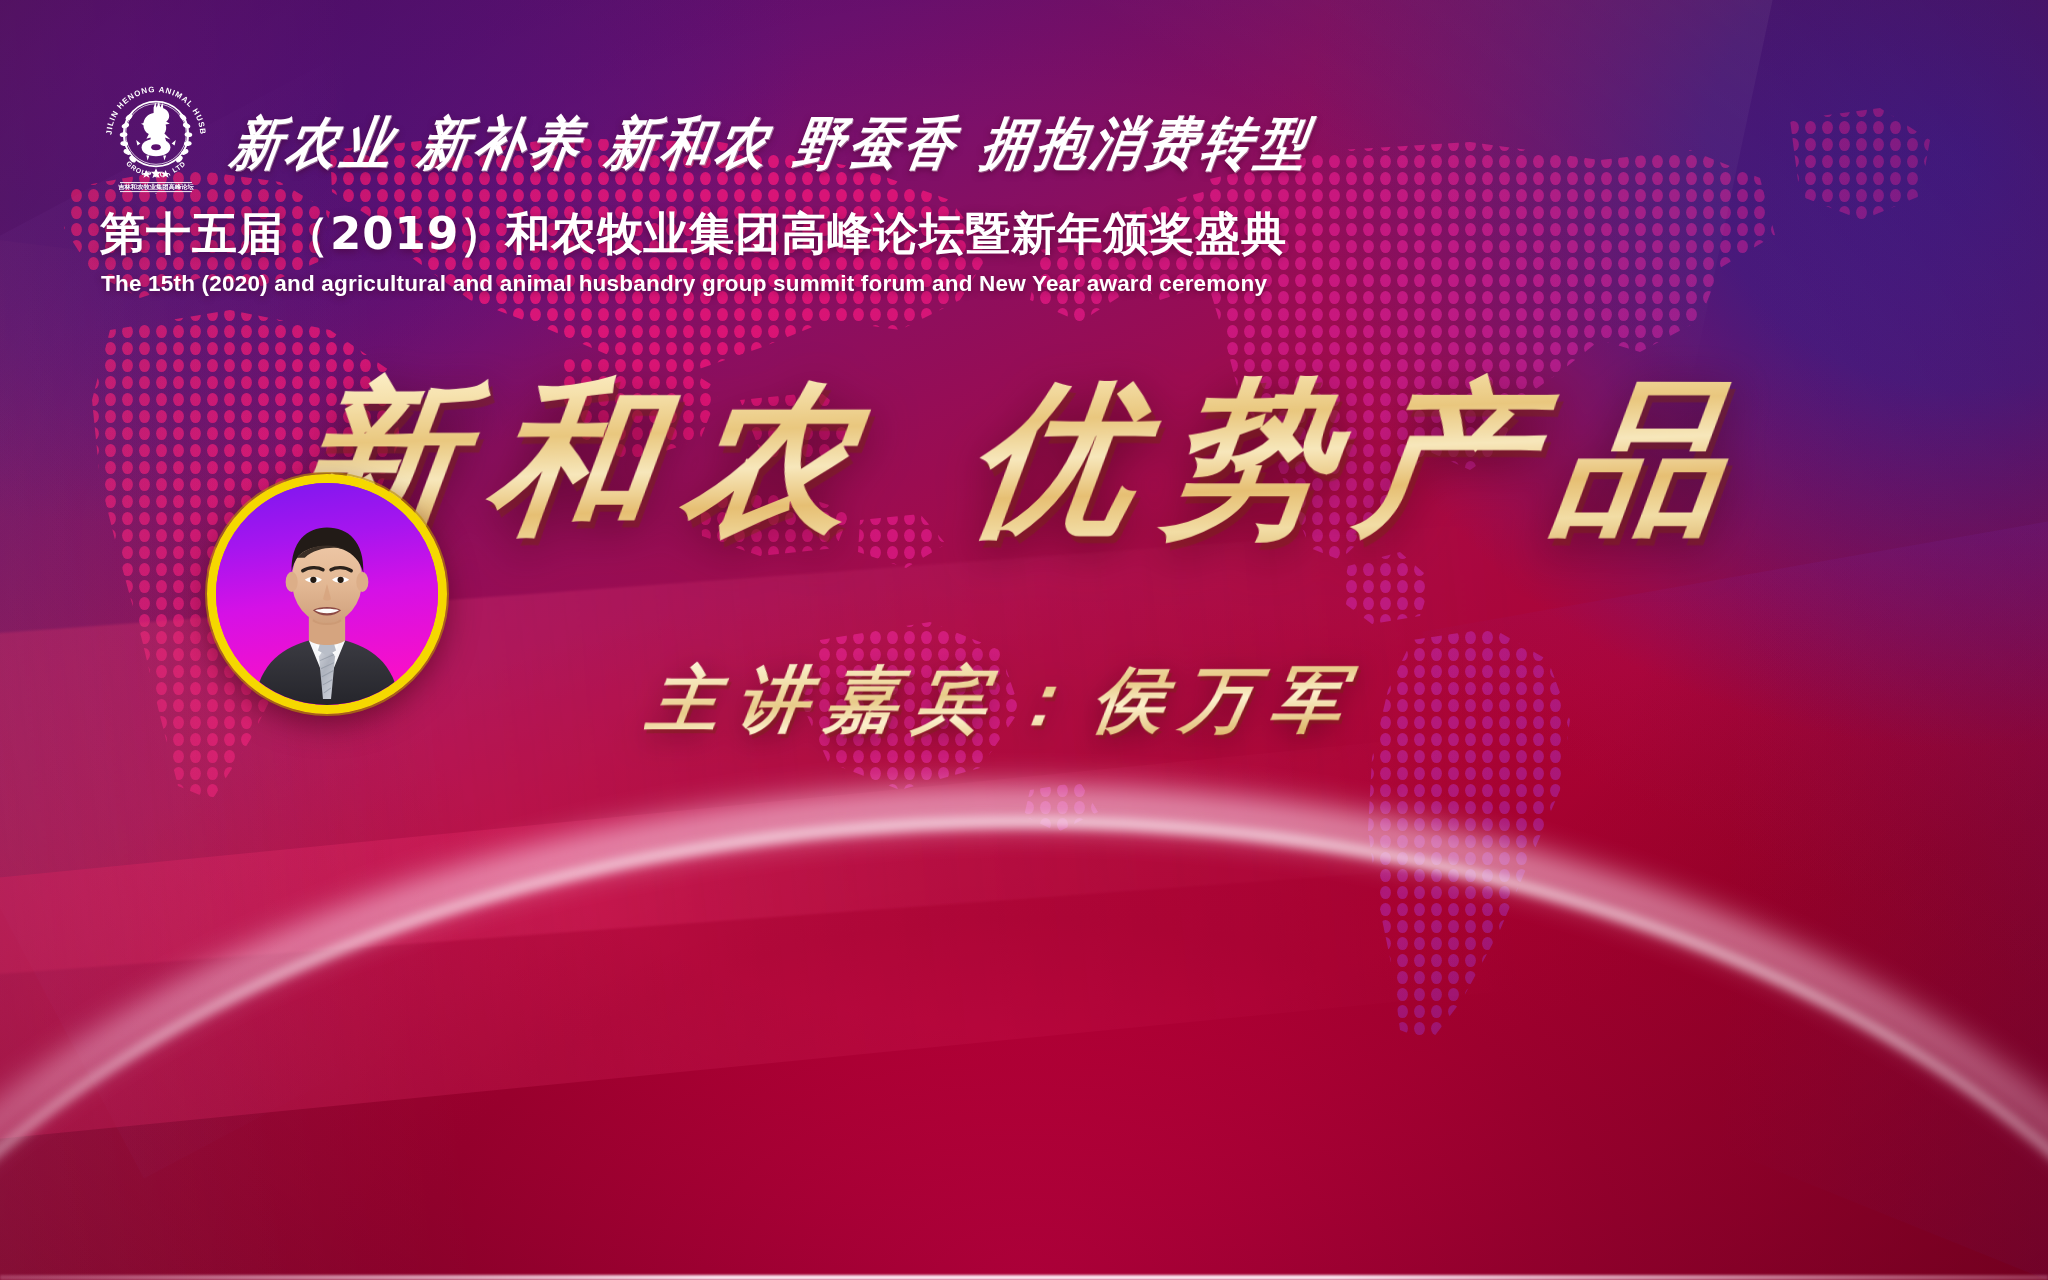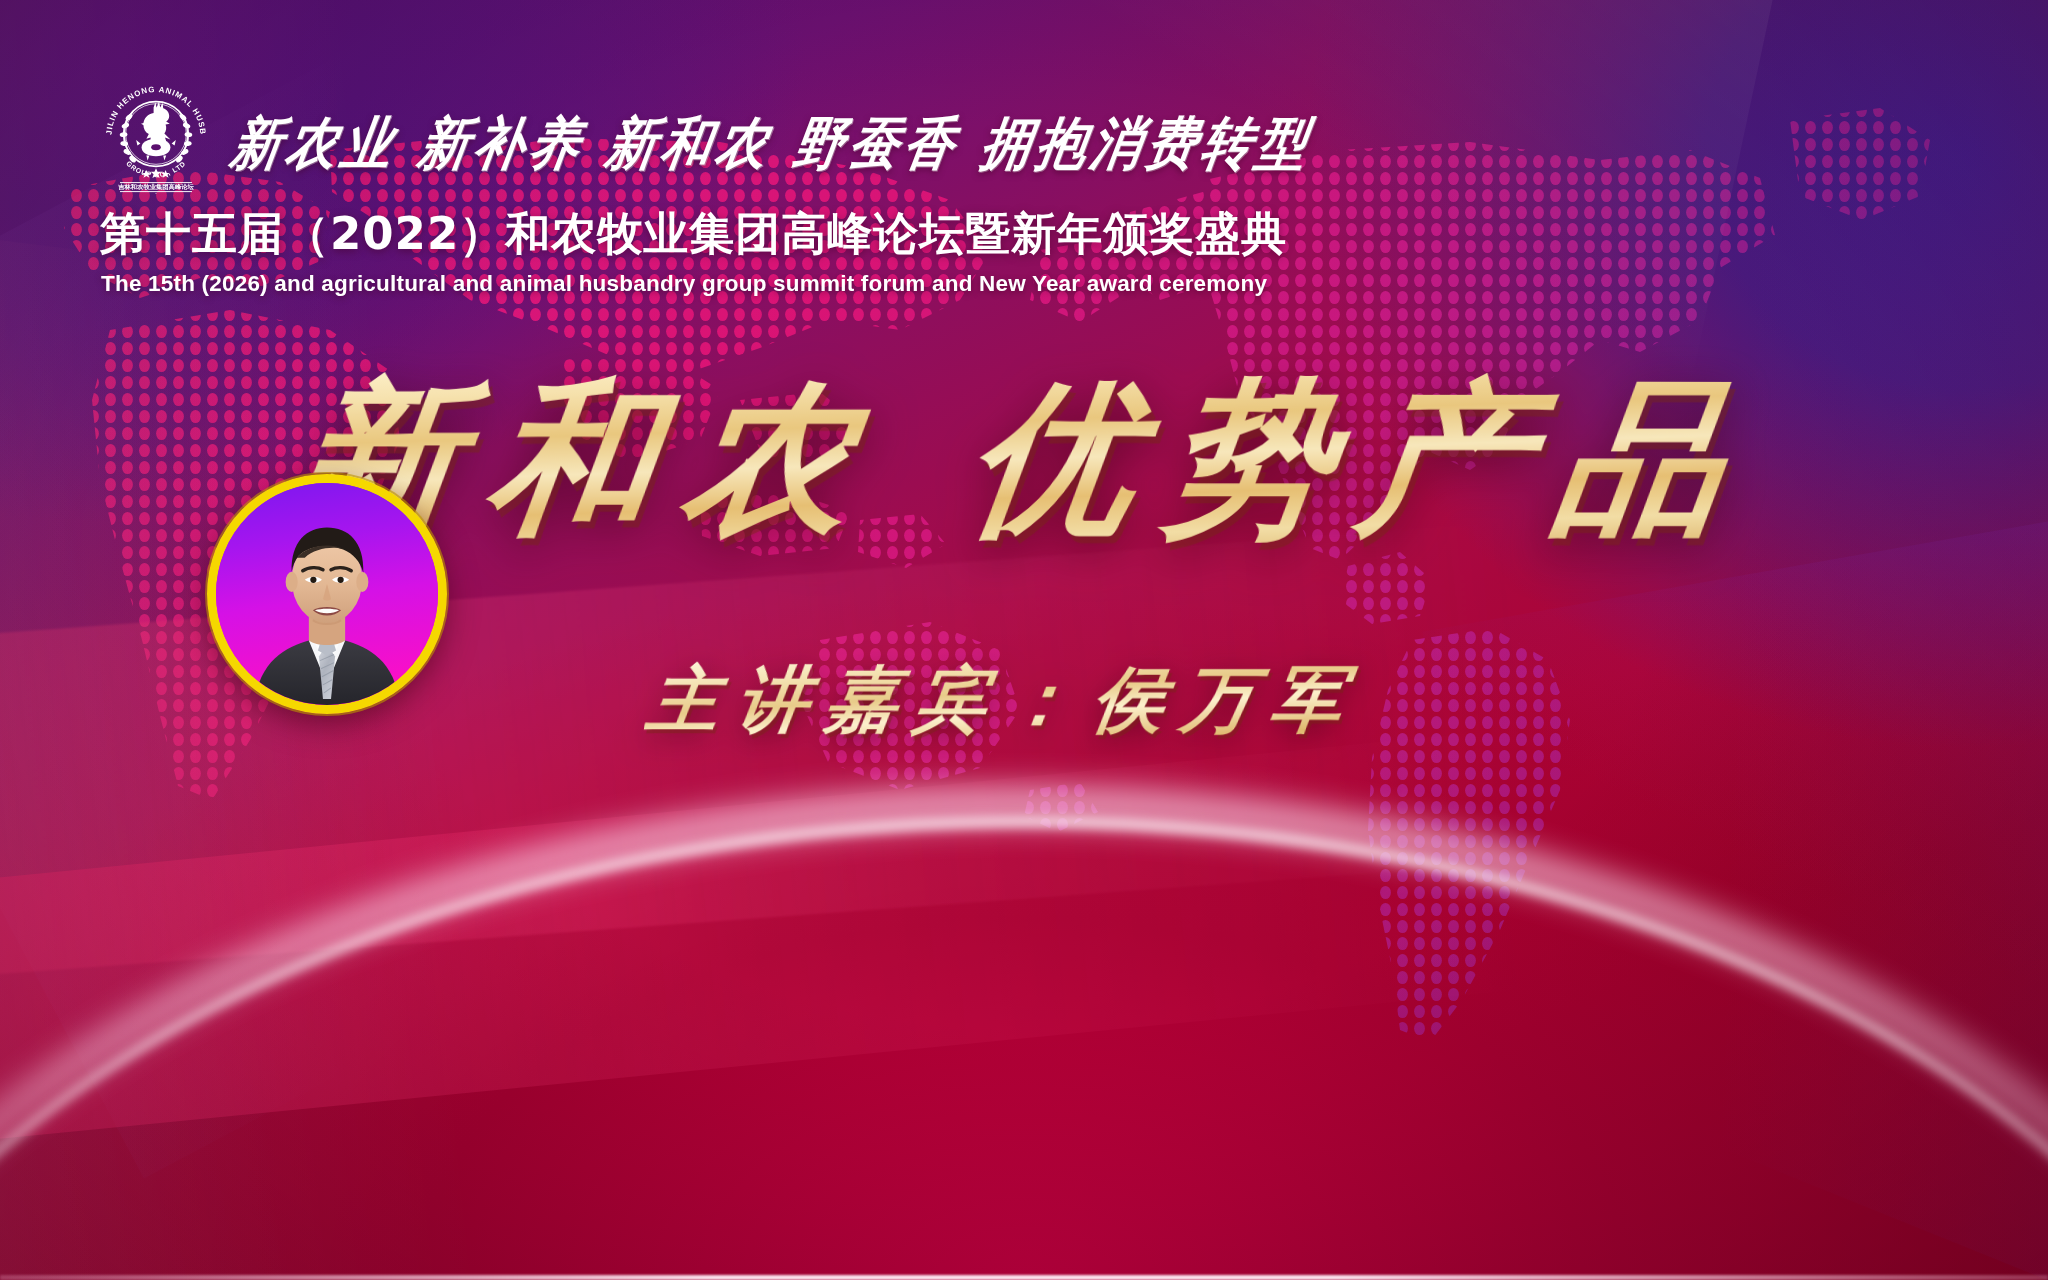--- a/index.html
+++ b/index.html
@@ -331,23 +331,23 @@
             <line x1="40" y1="196" x2="160" y2="196" stroke="#ffffff" stroke-width="1.6"></line>
             <text x="100" y="191" text-anchor="middle" font-family="'DejaVu Sans',sans-serif" font-size="10.5" font-weight="700" fill="#ffffff">吉林和农牧业集团高峰论坛</text>
             <polygon points="100,198 101.7,202 106,202 102.5,204.6 104,208.6 100,206 96,208.6 97.5,204.6 94,202 98.3,202" fill="#ffffff"></polygon>
           </g>
         </svg>
       </div>
 
       <div class="slogan">新农业  新补养  新和农  野蚕香  拥抱消费转型</div>
     </div>
 
-    <div class="title-cn">第十五届（2022）和农牧业集团高峰论坛暨新年颁奖盛典</div>
-
-    <div class="title-en">The 15th (2026) and agricultural and animal husbandry group summit forum and New Year award ceremony</div>
+    <div class="title-cn">第十五届（2019）和农牧业集团高峰论坛暨新年颁奖盛典</div>
+
+    <div class="title-en">The 15th (2020) and agricultural and animal husbandry group summit forum and New Year award ceremony</div>
   </div>
 
   <div class="main-title">新和农 优势产品</div>
 
   <div class="portrait">
     <svg viewBox="0 0 220 220" aria-hidden="true">
       <defs>
         <linearGradient id="pbg" x1="0" y1="0" x2="0.15" y2="1">
           <stop offset="0%" stop-color="#7b18ef"></stop>
           <stop offset="30%" stop-color="#a615ef"></stop>

